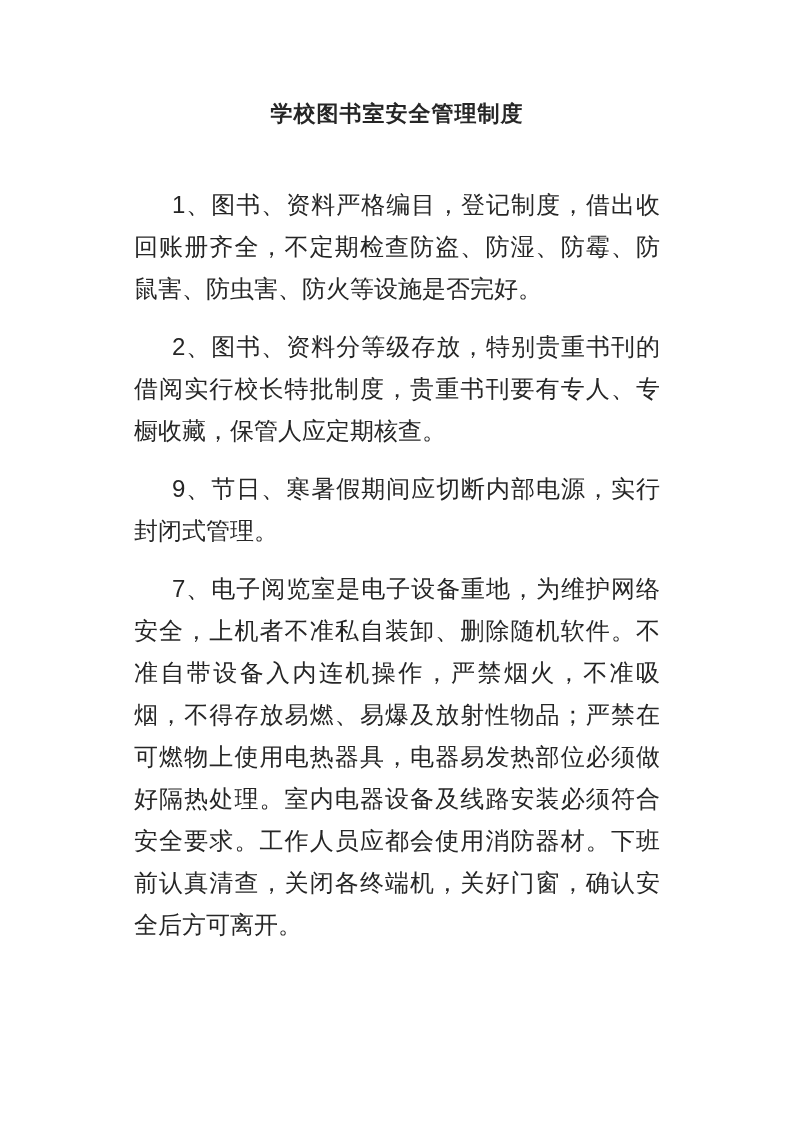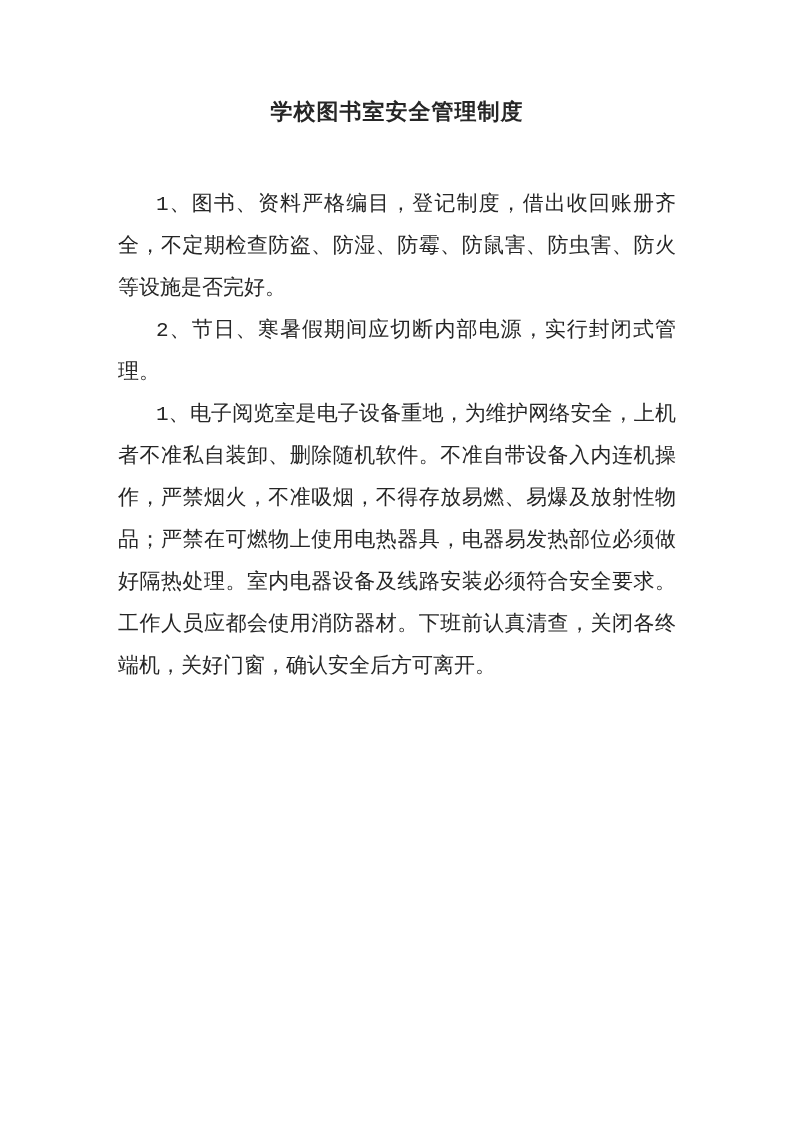--- a/index.html
+++ b/index.html
@@ -7,45 +7,46 @@
     padding: 0;
     background: #ffffff;
   }
   .page {
     position: relative;
     width: 793px;
     height: 1122px;
     background: #ffffff;
     box-sizing: border-box;
     padding: 100px 117px 0 118px;
-    font-family: Liberation Mono, monospace;
+    font-family: Liberation Sans, sans-serif;
     color: #262626;
     overflow: hidden;
   }
   .doc-title {
     font-size: 22px;
     line-height: 28px;
     font-weight: 700;
     text-align: center;
     margin: 0 0 56px 0;
     letter-spacing: 1px;
   }
   .doc-body p {
-    margin: 0;
-    font-size: 21px;
+    margin: 16px;
+    font-size: 24px;
     line-height: 42px;
     text-align: justify;
     text-justify: inter-ideograph;
     text-indent: 38px;
     word-break: break-all;
   }
 </style>
 </head>
 <body>
 
 <div class="page">
   <h1 class="doc-title">学校图书室安全管理制度</h1>
   <div class="doc-body">
     <p>1、图书、资料严格编目，登记制度，借出收回账册齐全，不定期检查防盗、防湿、防霉、防鼠害、防虫害、防火等设施是否完好。</p>
-    <p>2、节日、寒暑假期间应切断内部电源，实行封闭式管理。</p>
-    <p>1、电子阅览室是电子设备重地，为维护网络安全，上机者不准私自装卸、删除随机软件。不准自带设备入内连机操作，严禁烟火，不准吸烟，不得存放易燃、易爆及放射性物品；严禁在可燃物上使用电热器具，电器易发热部位必须做好隔热处理。室内电器设备及线路安装必须符合安全要求。工作人员应都会使用消防器材。下班前认真清查，关闭各终端机，关好门窗，确认安全后方可离开。</p>
+    <p>2、图书、资料分等级存放，特别贵重书刊的借阅实行校长特批制度，贵重书刊要有专人、专橱收藏，保管人应定期核查。</p>
+    <p>9、节日、寒暑假期间应切断内部电源，实行封闭式管理。</p>
+    <p>7、电子阅览室是电子设备重地，为维护网络安全，上机者不准私自装卸、删除随机软件。不准自带设备入内连机操作，严禁烟火，不准吸烟，不得存放易燃、易爆及放射性物品；严禁在可燃物上使用电热器具，电器易发热部位必须做好隔热处理。室内电器设备及线路安装必须符合安全要求。工作人员应都会使用消防器材。下班前认真清查，关闭各终端机，关好门窗，确认安全后方可离开。</p>
   </div>
 </div>
 
 </body></html>

